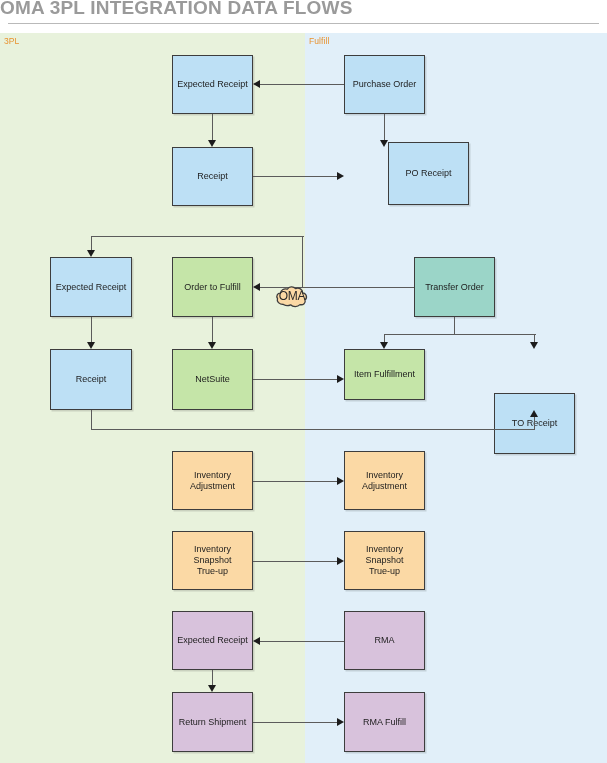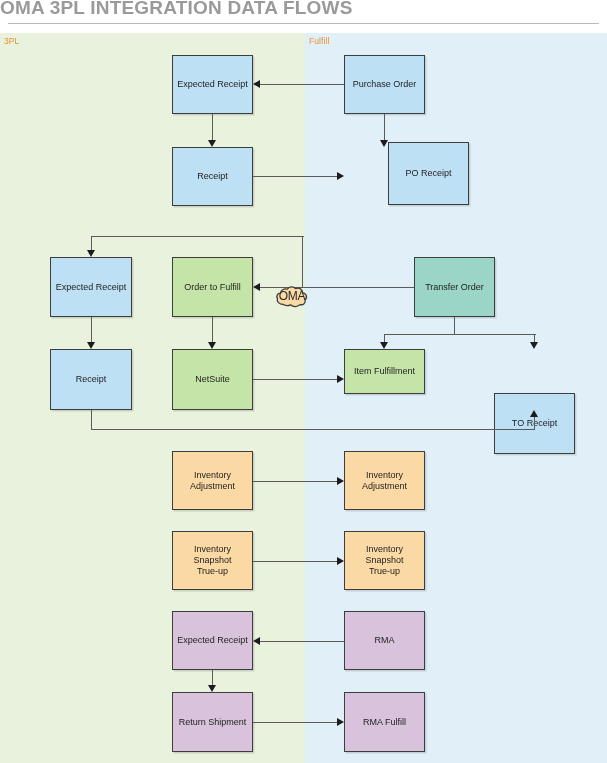--- a/index.html
+++ b/index.html
@@ -86,21 +86,21 @@
 
 <div class="ln lnh" style="left:253px;top:176px;width:84px;"></div>
 <div class="arrow ar-r" style="left:337px;top:172px;"></div>
 
 <div class="node c-blue" style="left:50px;top:257px;width:82px;height:60px;">Expected Receipt</div>
 <div class="node c-green" style="left:172px;top:257px;width:81px;height:60px;">Order to Fulfill</div>
 <div class="node c-teal" style="left:414px;top:257px;width:81px;height:60px;">Transfer Order</div>
 
 <div class="node c-blue" style="left:50px;top:349px;width:82px;height:61px;">Receipt</div>
 <div class="node c-green" style="left:172px;top:349px;width:81px;height:61px;">NetSuite</div>
-<div class="node c-green" style="left:344px;top:349px;width:81px;height:45px;">Item Fulfillment</div>
+<div class="node c-green" style="left:344px;top:349px;width:81px;height:51px;">Item Fulfillment</div>
 <div class="node c-blue" style="left:494px;top:349px;width:81px;height:61px;margin-top:44px;">TO Receipt</div>
 
 <div class="ln lnh" style="left:260px;top:287px;width:154px;"></div>
 <div class="arrow ar-l" style="left:253px;top:283px;"></div>
 
 <div class="ln lnv" style="left:302px;top:236px;height:52px;"></div>
 <div class="ln lnh" style="left:91px;top:236px;width:213px;"></div>
 <div class="ln lnv" style="left:91px;top:236px;height:14px;"></div>
 <div class="arrow ar-d" style="left:87px;top:250px;"></div>
 

